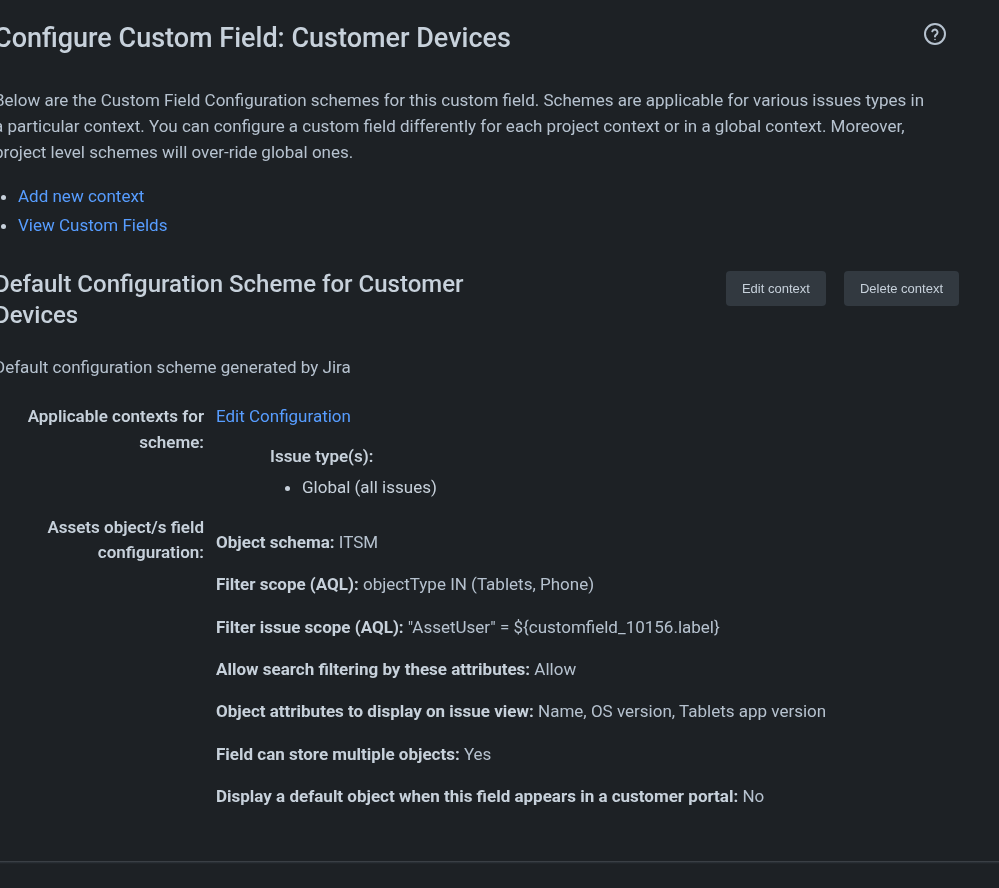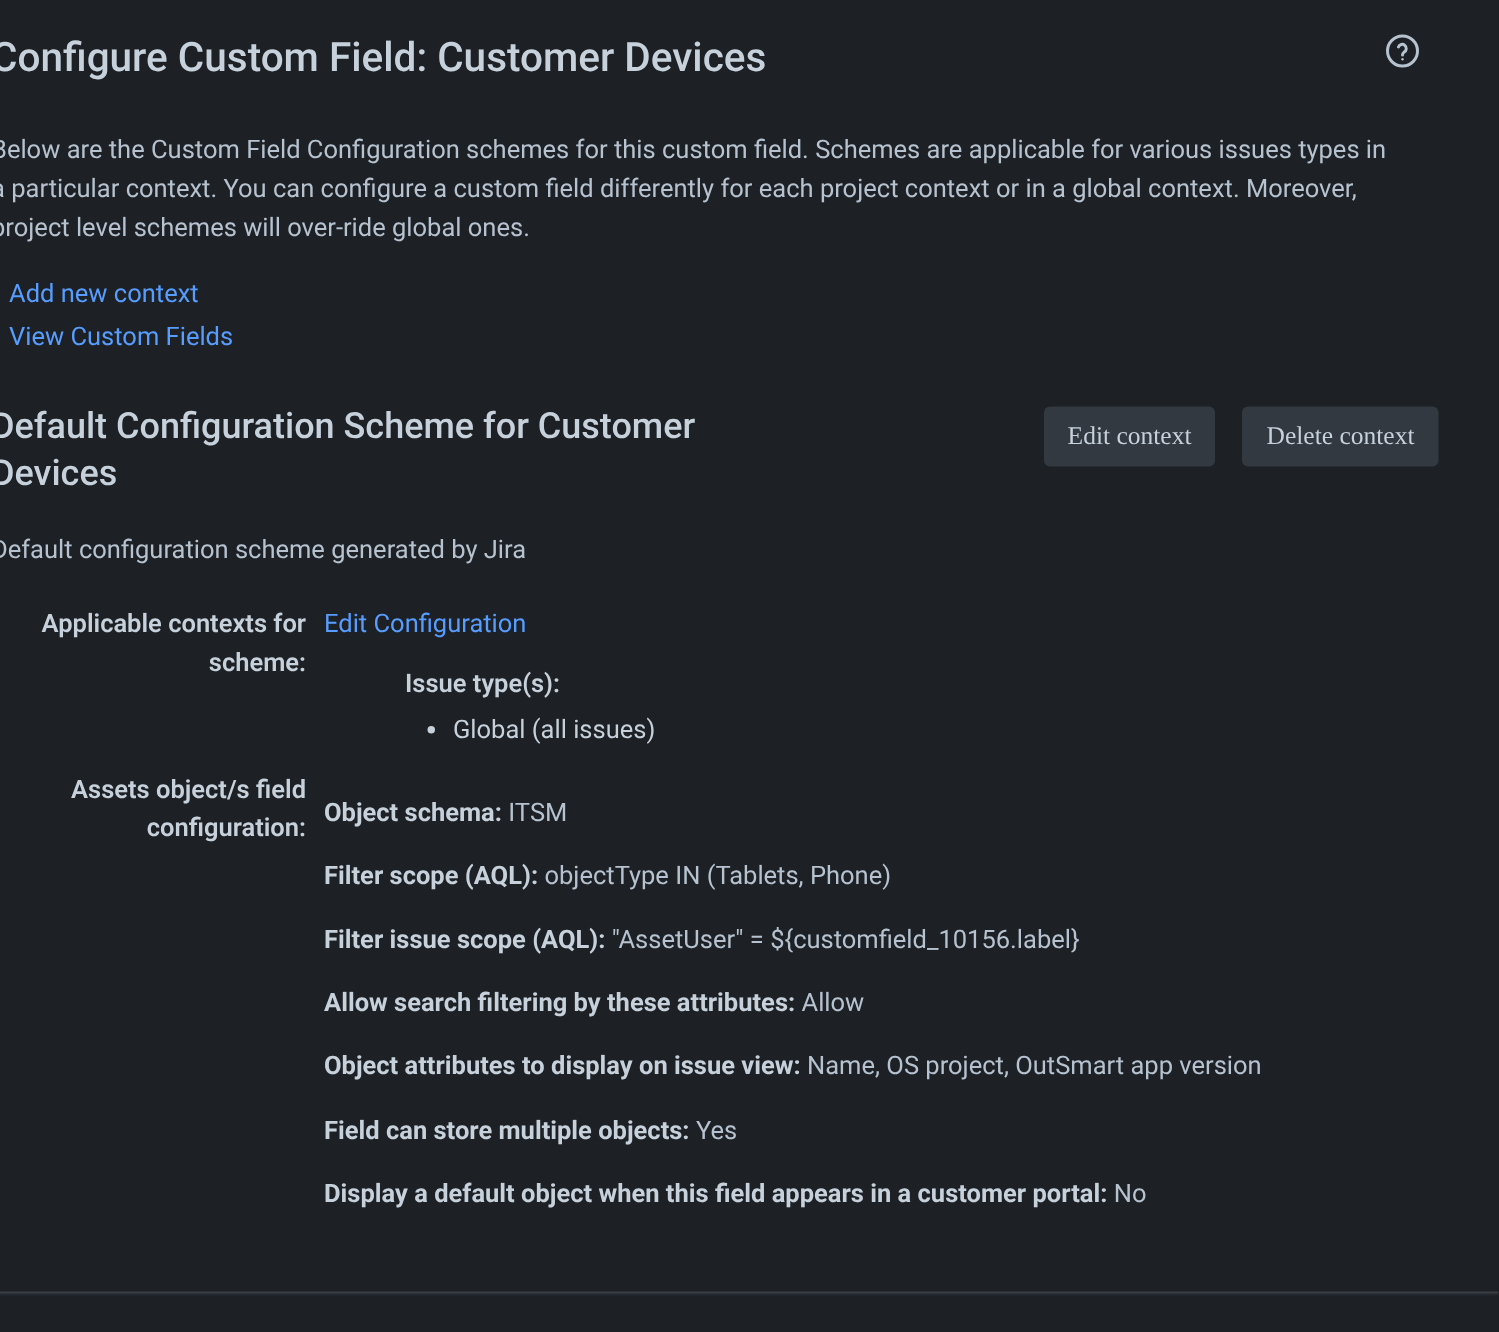--- a/index.html
+++ b/index.html
@@ -38,21 +38,21 @@
     .description {
       font-size: 17px;
       color: #b6c2cf;
       margin-top: 28px;
       margin-left: -6px;
       max-width: 940px;
       line-height: 1.55;
     }
     .action-list {
       margin-top: 18px;
-      margin-left: 2px;
+      margin-left: 14px;
       list-style: disc;
       padding-left: 4px;
     }
     .action-list li {
       margin-bottom: 4px;
     }
     .link {
       color: #579dff;
       text-decoration: none;
       cursor: pointer;
@@ -75,24 +75,24 @@
       display: flex;
       gap: 18px;
       margin-right: 40px;
       margin-top: 2px;
     }
     .btn {
       background-color: #323940;
       color: #c7d1db;
       border: none;
       padding: 10px 16px;
-      font-size: 17px;
+      font-size: 13px;
       border-radius: 4px;
       cursor: pointer;
-      font-family: Liberation Serif, serif;
+      font-family: Liberation Sans, sans-serif;
     }
     .scheme-desc {
       margin-top: 24px;
       margin-left: -6px;
       color: #b6c2cf;
       font-size: 17px;
     }
     .config-table {
       margin-top: 24px;
       margin-left: -6px;
@@ -202,21 +202,21 @@
   </div>
 
   <div class="config-row">
     <div class="config-label">Assets object/s field configuration:</div>
     <div class="config-content">
       <div class="spec-list">
         <div class="spec-item"><span class="spec-label">Object schema:</span><span class="spec-value"> ITSM</span></div>
         <div class="spec-item"><span class="spec-label">Filter scope (AQL):</span><span class="spec-value"> objectType IN (Tablets, Phone)</span></div>
         <div class="spec-item"><span class="spec-label">Filter issue scope (AQL):</span><span class="spec-value"> "AssetUser" = ${customfield_10156.label}</span></div>
         <div class="spec-item"><span class="spec-label">Allow search filtering by these attributes:</span><span class="spec-value"> Allow</span></div>
-        <div class="spec-item"><span class="spec-label">Object attributes to display on issue view:</span><span class="spec-value"> Name, OS project, OutSmart app version</span></div>
+        <div class="spec-item"><span class="spec-label">Object attributes to display on issue view:</span><span class="spec-value"> Name, OS version, Tablets app version</span></div>
         <div class="spec-item"><span class="spec-label">Field can store multiple objects:</span><span class="spec-value"> Yes</span></div>
         <div class="spec-item"><span class="spec-label">Display a default object when this field appears in a customer portal:</span><span class="spec-value"> No</span></div>
       </div>
     </div>
   </div>
 
 </div>
 
 <div class="bottom-border"></div>
 

